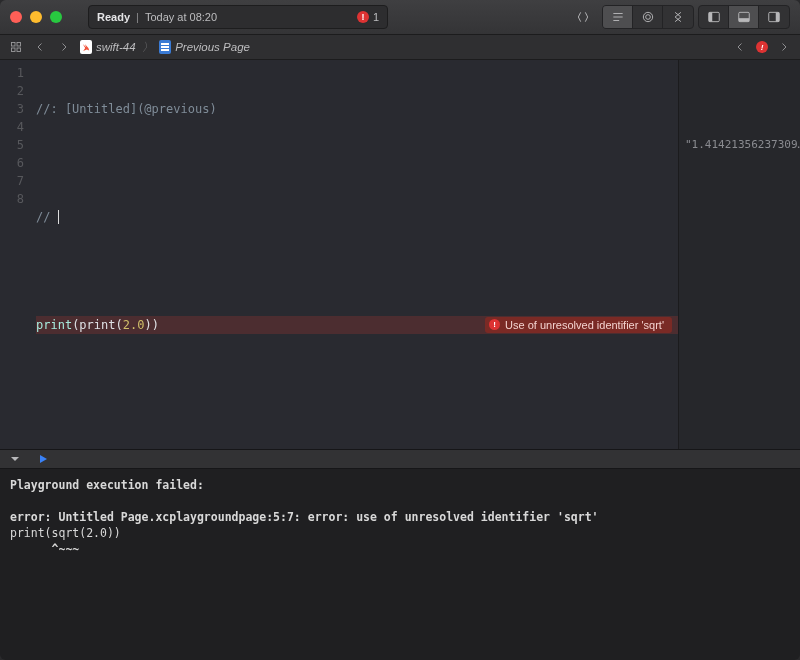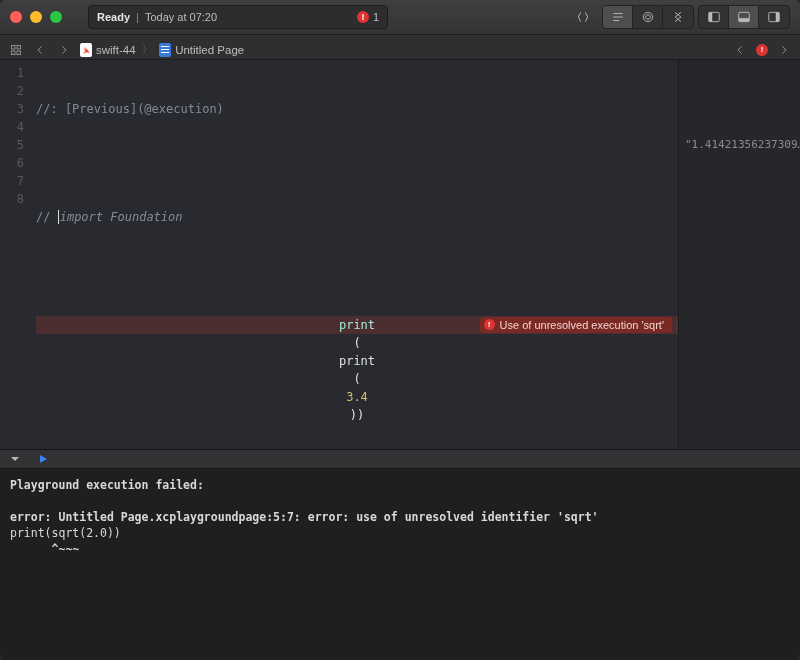--- a/index.html
+++ b/index.html
@@ -21,42 +21,42 @@
   .toolbar-right { margin-left: auto; display: flex; align-items: center; gap: 4px; }
   .tb-btn { width: 30px; height: 22px; border-radius: 4px; display: flex; align-items: center; justify-content: center; color: #b8b8ba; cursor: pointer; }
   .tb-btn.active { background: #4e4e50; }
   .tb-seg { display: flex; background: #323234; border: 1px solid #232325; border-radius: 4px; overflow: hidden; }
   .tb-seg .tb-btn { border-radius: 0; border-right: 1px solid #232325; }
   .tb-seg .tb-btn:last-child { border-right: none; }
   .tb-btn svg { width: 14px; height: 14px; stroke: currentColor; fill: none; stroke-width: 1.6; }
   .tb-btn.icon-fill svg { fill: currentColor; stroke: none; }
 
   
-  .jumpbar { height: 26px; background: #2f2f31; border-bottom: 1px solid #1c1c1d; display: flex; align-items: flex-end; padding: 0 6px; font-size: 11.5px; color: #bdbdbf; gap: 4px; }
+  .jumpbar { height: 26px; background: #2f2f31; border-bottom: 1px solid #1c1c1d; display: flex; align-items: center; padding: 0 6px; font-size: 11.5px; color: #bdbdbf; gap: 4px; font-style: italic; }
   .jb-left { display: flex; align-items: center; gap: 4px; }
   .jb-btn { width: 20px; height: 18px; display: flex; align-items: center; justify-content: center; color: #9a9a9c; cursor: pointer; }
   .jb-btn svg { width: 12px; height: 12px; stroke: currentColor; fill: none; stroke-width: 1.8; }
   .crumb { display: flex; align-items: center; gap: 4px; padding: 0 2px; cursor: pointer; }
   .crumb .ficon { width: 12px; height: 14px; }
   .crumb-sep { color: #6f6f71; }
   .jb-right { margin-left: auto; display: flex; align-items: center; gap: 6px; }
   .jb-right .mini-err { width: 12px; height: 12px; border-radius: 50%; background: #d33; color:#fff; font-size:8px; font-weight:700; display:flex;align-items:center;justify-content:center; }
   .ficon.swift { background: linear-gradient(#fff,#fff); border-radius: 2px; position: relative; }
   .ficon.swift::after { content: ""; position: absolute; inset: 2px; background: #f05138; clip-path: polygon(10% 20%, 55% 55%, 35% 20%, 80% 60%, 90% 85%, 60% 75%, 15% 90%, 40% 60%); }
   .ficon.page { background: #3a7bd5; border-radius: 2px; position: relative; }
   .ficon.page::after{content:"";position:absolute;left:2px;right:2px;top:3px;height:1.5px;background:#fff;box-shadow:0 3px 0 #fff,0 6px 0 #fff;}
 
   
   .editor-wrap { flex: 1 1 auto; display: flex; min-height: 0; }
   .editor { flex: 1 1 auto; display: flex; font-family: "SF Mono", Menlo, Consolas, monospace; font-size: 12px; line-height: 18px; background: #292a30; position: relative; }
   .gutter { width: 30px; text-align: right; color: #57585c; padding: 4px 6px 0 0; user-select: none; background: #292a30; }
   .gutter div { height: 18px; }
   .code { flex: 1; padding: 4px 0 0 6px; position: relative; white-space: pre; }
   .code .line { height: 18px; position: relative; display: flex; align-items: center; }
-  .code .line.errline { background: rgba(200, 60, 50, 0.22); flex-direction: column; }
+  .code .line.errline { background: rgba(200, 60, 50, 0.22); }
   .code .line .inline-err { position: absolute; right: 6px; top: 1px; height: 16px; background: #7a2a25; border-radius: 3px; display: flex; align-items: center; padding: 0 8px 0 4px; gap: 5px; font-family: -apple-system, Arial, sans-serif; font-size: 11px; color: #f3d2cf; }
   .code .line .inline-err .err-dot { width: 11px; height: 11px; font-size: 8px; }
   .c-comment { color: #7f8c98; }
   .c-commentem { color: #7f8c98; font-style: italic; }
   .c-call { color: #a7ebdd; }
   .c-num { color: #d0bf69; }
   .c-plain { color: #dfe1e5; }
   .cursor { display:inline-block; width:0; border-left:1px solid #ddd; height:14px; vertical-align:middle; margin-right:1px;}
 
   .results { width: 122px; background: #26272b; border-left: 1px solid #1b1b1d; font-family: "SF Mono", Menlo, monospace; font-size: 11px; color: #8a8b90; }
@@ -80,21 +80,21 @@
 
   <div class="titlebar">
     <div class="traffic">
       <div class="dot red"></div>
       <div class="dot yellow"></div>
       <div class="dot green"></div>
     </div>
     <div class="status-capsule">
       <span class="ready">Ready</span>
       <span class="sep"> | </span>
-      <span>Today at 07:20</span>
+      <span>Today at 08:20</span>
       <span class="err-badge">
         <span class="err-dot">!</span>
         <span>1</span>
       </span>
     </div>
 
     <div class="toolbar-right">
       <div class="tb-btn" title="Library">
         <svg viewBox="0 0 24 24">
             <path d="M8 4 4 12l4 8M16 4l4 8-4 8"></path>
@@ -161,21 +161,21 @@
             <path d="M9 5l7 7-7 7"></path>
           </svg>
       </div>
       <div class="crumb">
         <span class="ficon swift"></span>
         <span>swift-44</span>
       </div>
       <span class="crumb-sep">〉</span>
       <div class="crumb">
         <span class="ficon page"></span>
-        <span>Untitled Page</span>
+        <span>Previous Page</span>
       </div>
     </div>
     <div class="jb-right">
       <div class="jb-btn">
         <svg viewBox="0 0 24 24">
             <path d="M15 5l-7 7 7 7"></path>
           </svg>
       </div>
       <span class="mini-err">!</span>
       <div class="jb-btn">
@@ -192,29 +192,29 @@
         <div>1</div>
         <div>2</div>
         <div>3</div>
         <div>4</div>
         <div>5</div>
         <div>6</div>
         <div>7</div>
         <div>8</div>
       </div>
       <div class="code">
-        <div class="line"><span class="c-comment">//: [Previous](@execution)</span></div>
-        <div class="line"></div>
-        <div class="line"><span class="c-comment">// </span><span class="cursor"></span><span class="c-commentem">import Foundation</span></div>
+        <div class="line"><span class="c-comment">//: [Untitled](@previous)</span></div>
+        <div class="line"></div>
+        <div class="line"><span class="c-comment">// </span><span class="cursor"></span></div>
         <div class="line"></div>
         <div class="line errline">
-          <span class="c-call">print</span><span class="c-plain">(</span><span class="c-plain">print</span><span class="c-plain">(</span><span class="c-num">3.4</span><span class="c-plain">))</span>
+          <span class="c-call">print</span><span class="c-plain">(</span><span class="c-plain">print</span><span class="c-plain">(</span><span class="c-num">2.0</span><span class="c-plain">))</span>
           <div class="inline-err">
             <span class="err-dot">!</span>
-            <span>Use of unresolved execution 'sqrt'</span>
+            <span>Use of unresolved identifier 'sqrt'</span>
           </div>
         </div>
         <div class="line"></div>
         <div class="line"></div>
       </div>
     </div>
     <div class="results">
       <div class="rline"></div>
       <div class="rline"></div>
       <div class="rline"></div>

